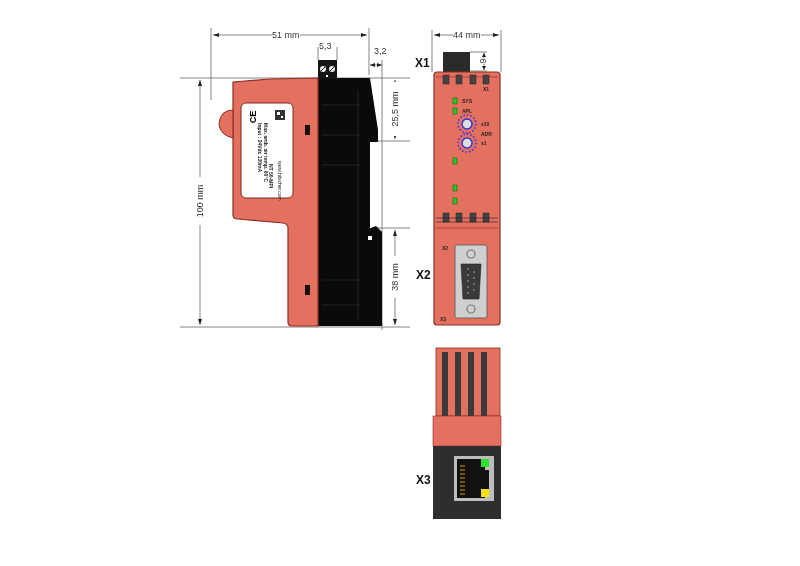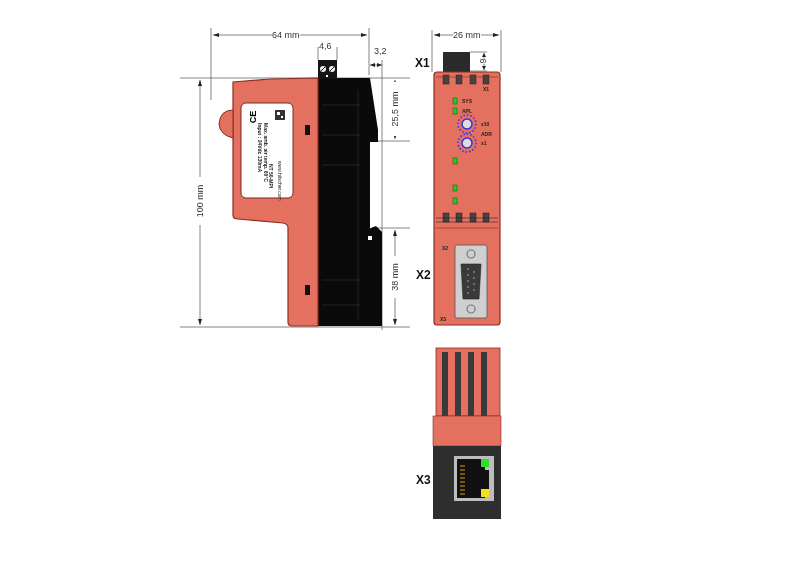--- a/index.html
+++ b/index.html
@@ -185,34 +185,34 @@
         <line x1="460" y1="478" x2="465" y2="478"></line>
         <line x1="460" y1="482" x2="465" y2="482"></line>
         <line x1="460" y1="486" x2="465" y2="486"></line>
         <line x1="460" y1="490" x2="465" y2="490"></line>
         <line x1="460" y1="494" x2="465" y2="494"></line>
       </g>
     </g>
   </g>
 </svg>
 
-<div class="abs dimtxt" style="left:272px;top:30px;">64 mm</div>
-<div class="abs dimtxt" style="left:319px;top:41px;">4,6</div>
+<div class="abs dimtxt" style="left:272px;top:30px;">51 mm</div>
+<div class="abs dimtxt" style="left:319px;top:41px;">5,3</div>
 <div class="abs dimtxt" style="left:374px;top:46px;">3,2</div>
 <div class="abs dimtxt vtxt" style="left:176px;top:196px;width:48px;text-align:center;">100 mm</div>
 <div class="abs dimtxt vtxt" style="left:368px;top:104px;width:54px;text-align:center;">25,5 mm</div>
 <div class="abs dimtxt vtxt" style="left:374px;top:272px;width:42px;text-align:center;">38 mm</div>
 
 <div class="abs" style="left:247px;top:112px;font-size:9px;font-weight:bold;transform:rotate(-90deg);">CE</div>
 <div class="abs tiny" style="left:230px;top:150px;width:60px;transform:rotate(90deg);">Input : 24Vdc 130mA</div>
 <div class="abs tiny" style="left:236px;top:150px;width:60px;transform:rotate(90deg);">Max. amb. air temp. 60°C</div>
 <div class="abs tiny" style="left:254px;top:178px;width:34px;transform:rotate(90deg);">NT 50-MPI</div>
 <div class="abs tiny" style="left:260px;top:178px;width:40px;font-weight:normal;transform:rotate(90deg);">www.hilscher.com</div>
 
-<div class="abs dimtxt" style="left:453px;top:30px;">26 mm</div>
+<div class="abs dimtxt" style="left:453px;top:30px;">44 mm</div>
 <div class="abs dimtxt vtxt" style="left:480px;top:56px;">9</div>
 <div class="abs conn" style="left:415px;top:56px;">X1</div>
 <div class="abs tiny" style="left:483px;top:86px;">X1</div>
 <div class="abs tiny" style="left:462px;top:98px;">SYS</div>
 <div class="abs tiny" style="left:462px;top:108px;">APL</div>
 <div class="abs tiny" style="left:481px;top:121px;">x10</div>
 <div class="abs tiny" style="left:481px;top:131px;">ADR</div>
 <div class="abs tiny" style="left:481px;top:140px;">x1</div>
 <div class="abs conn" style="left:416px;top:268px;">X2</div>
 <div class="abs tiny" style="left:442px;top:245px;">X2</div>

